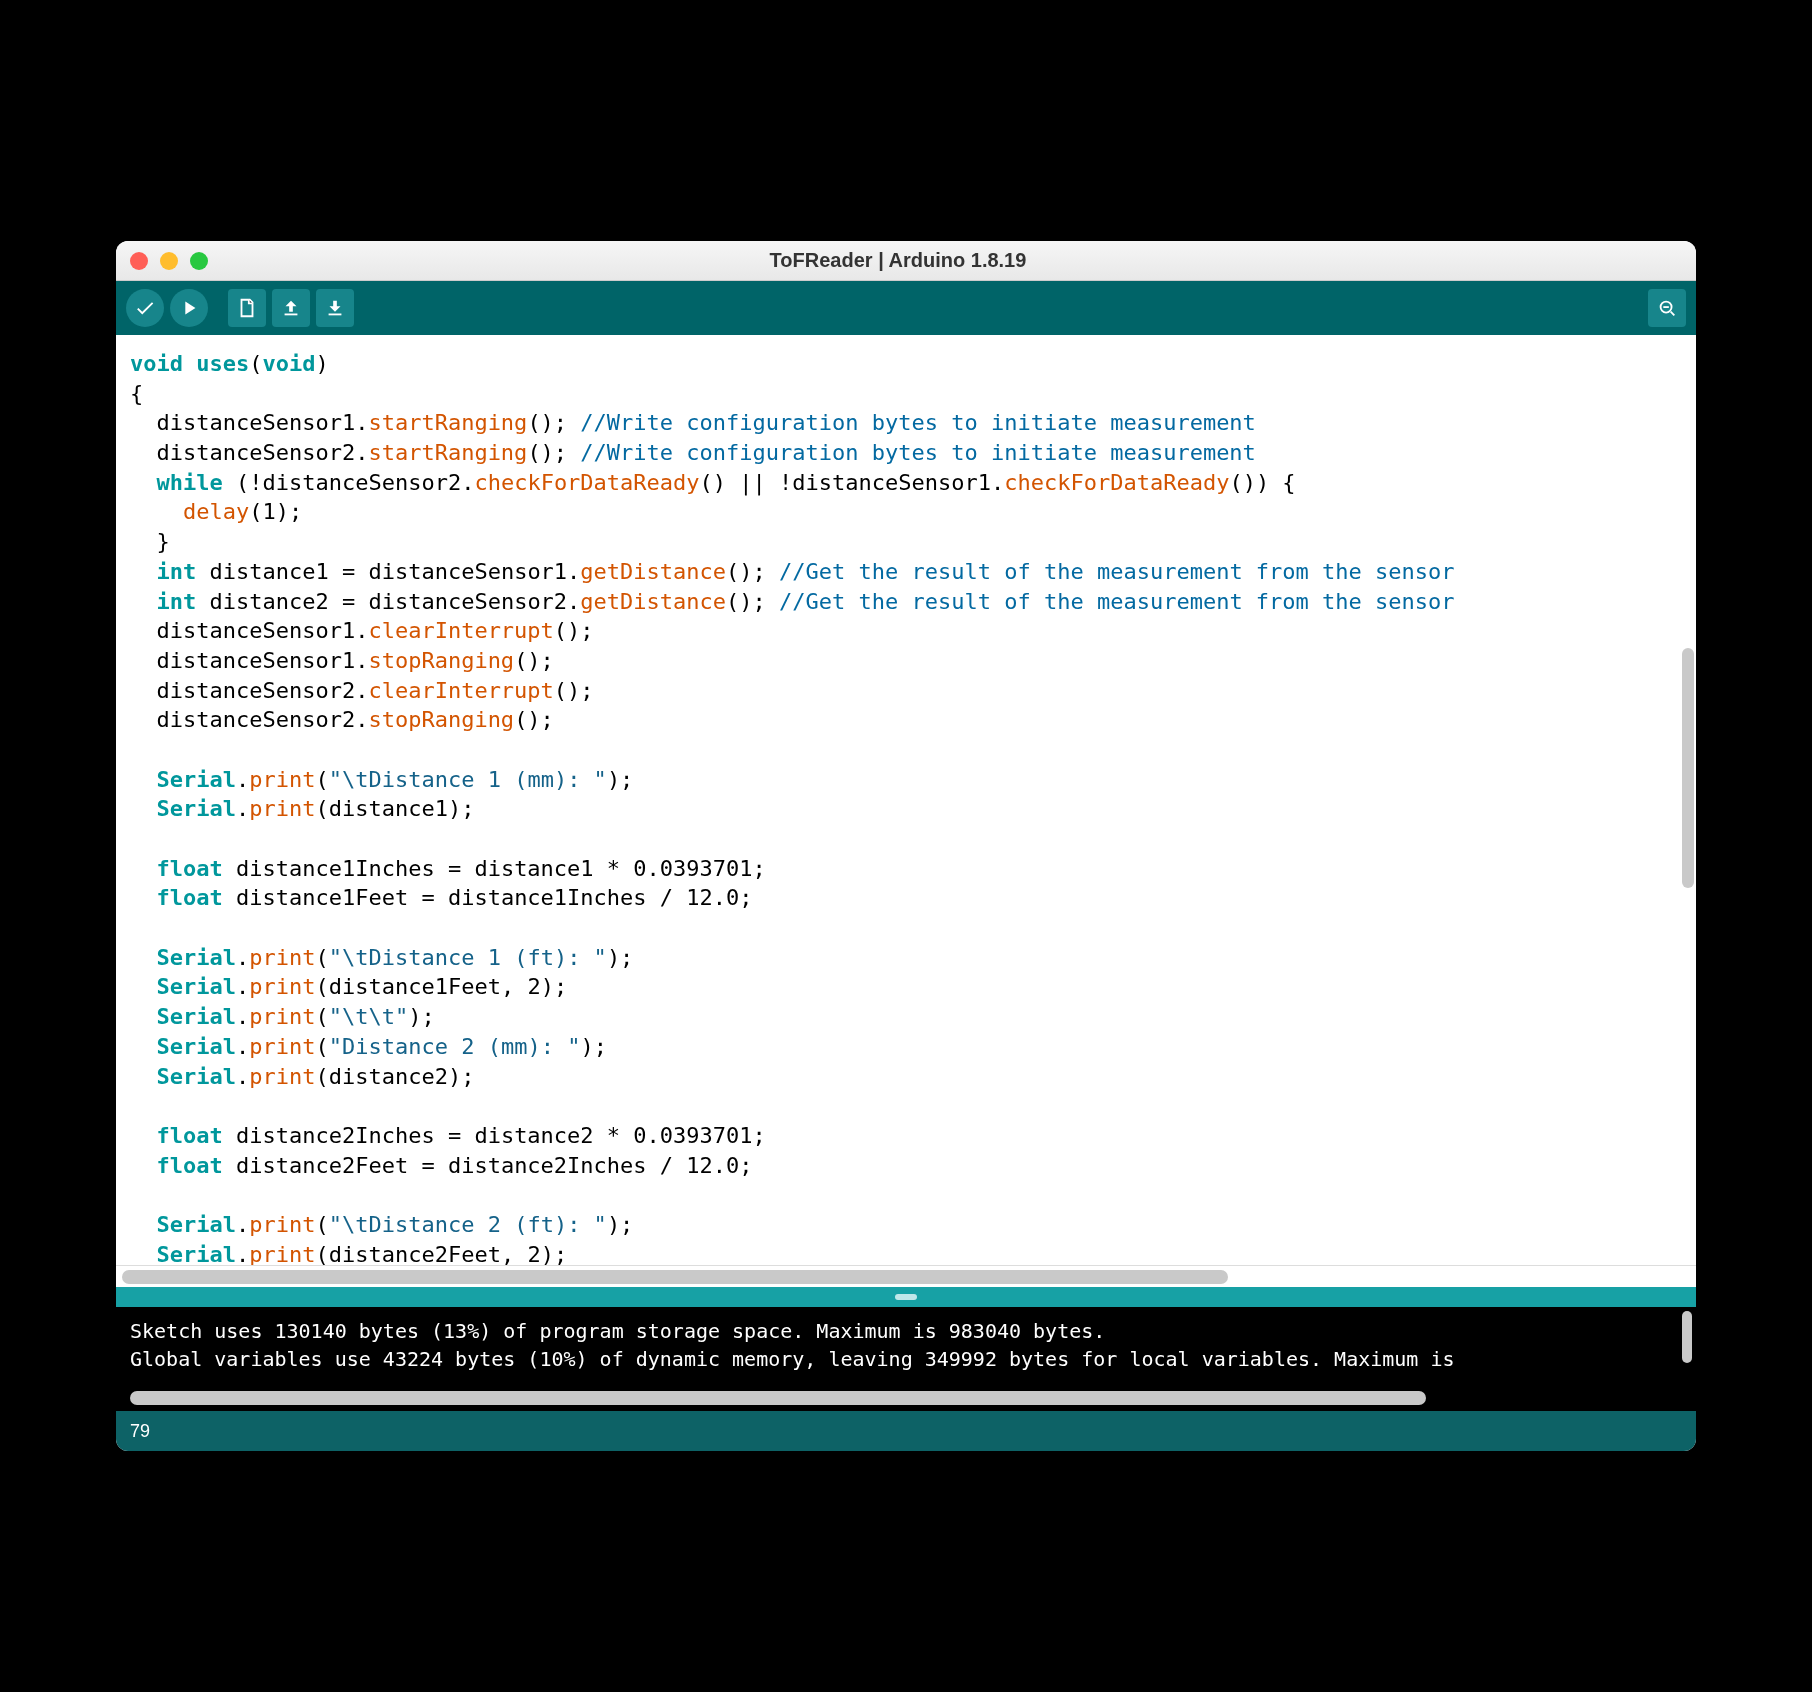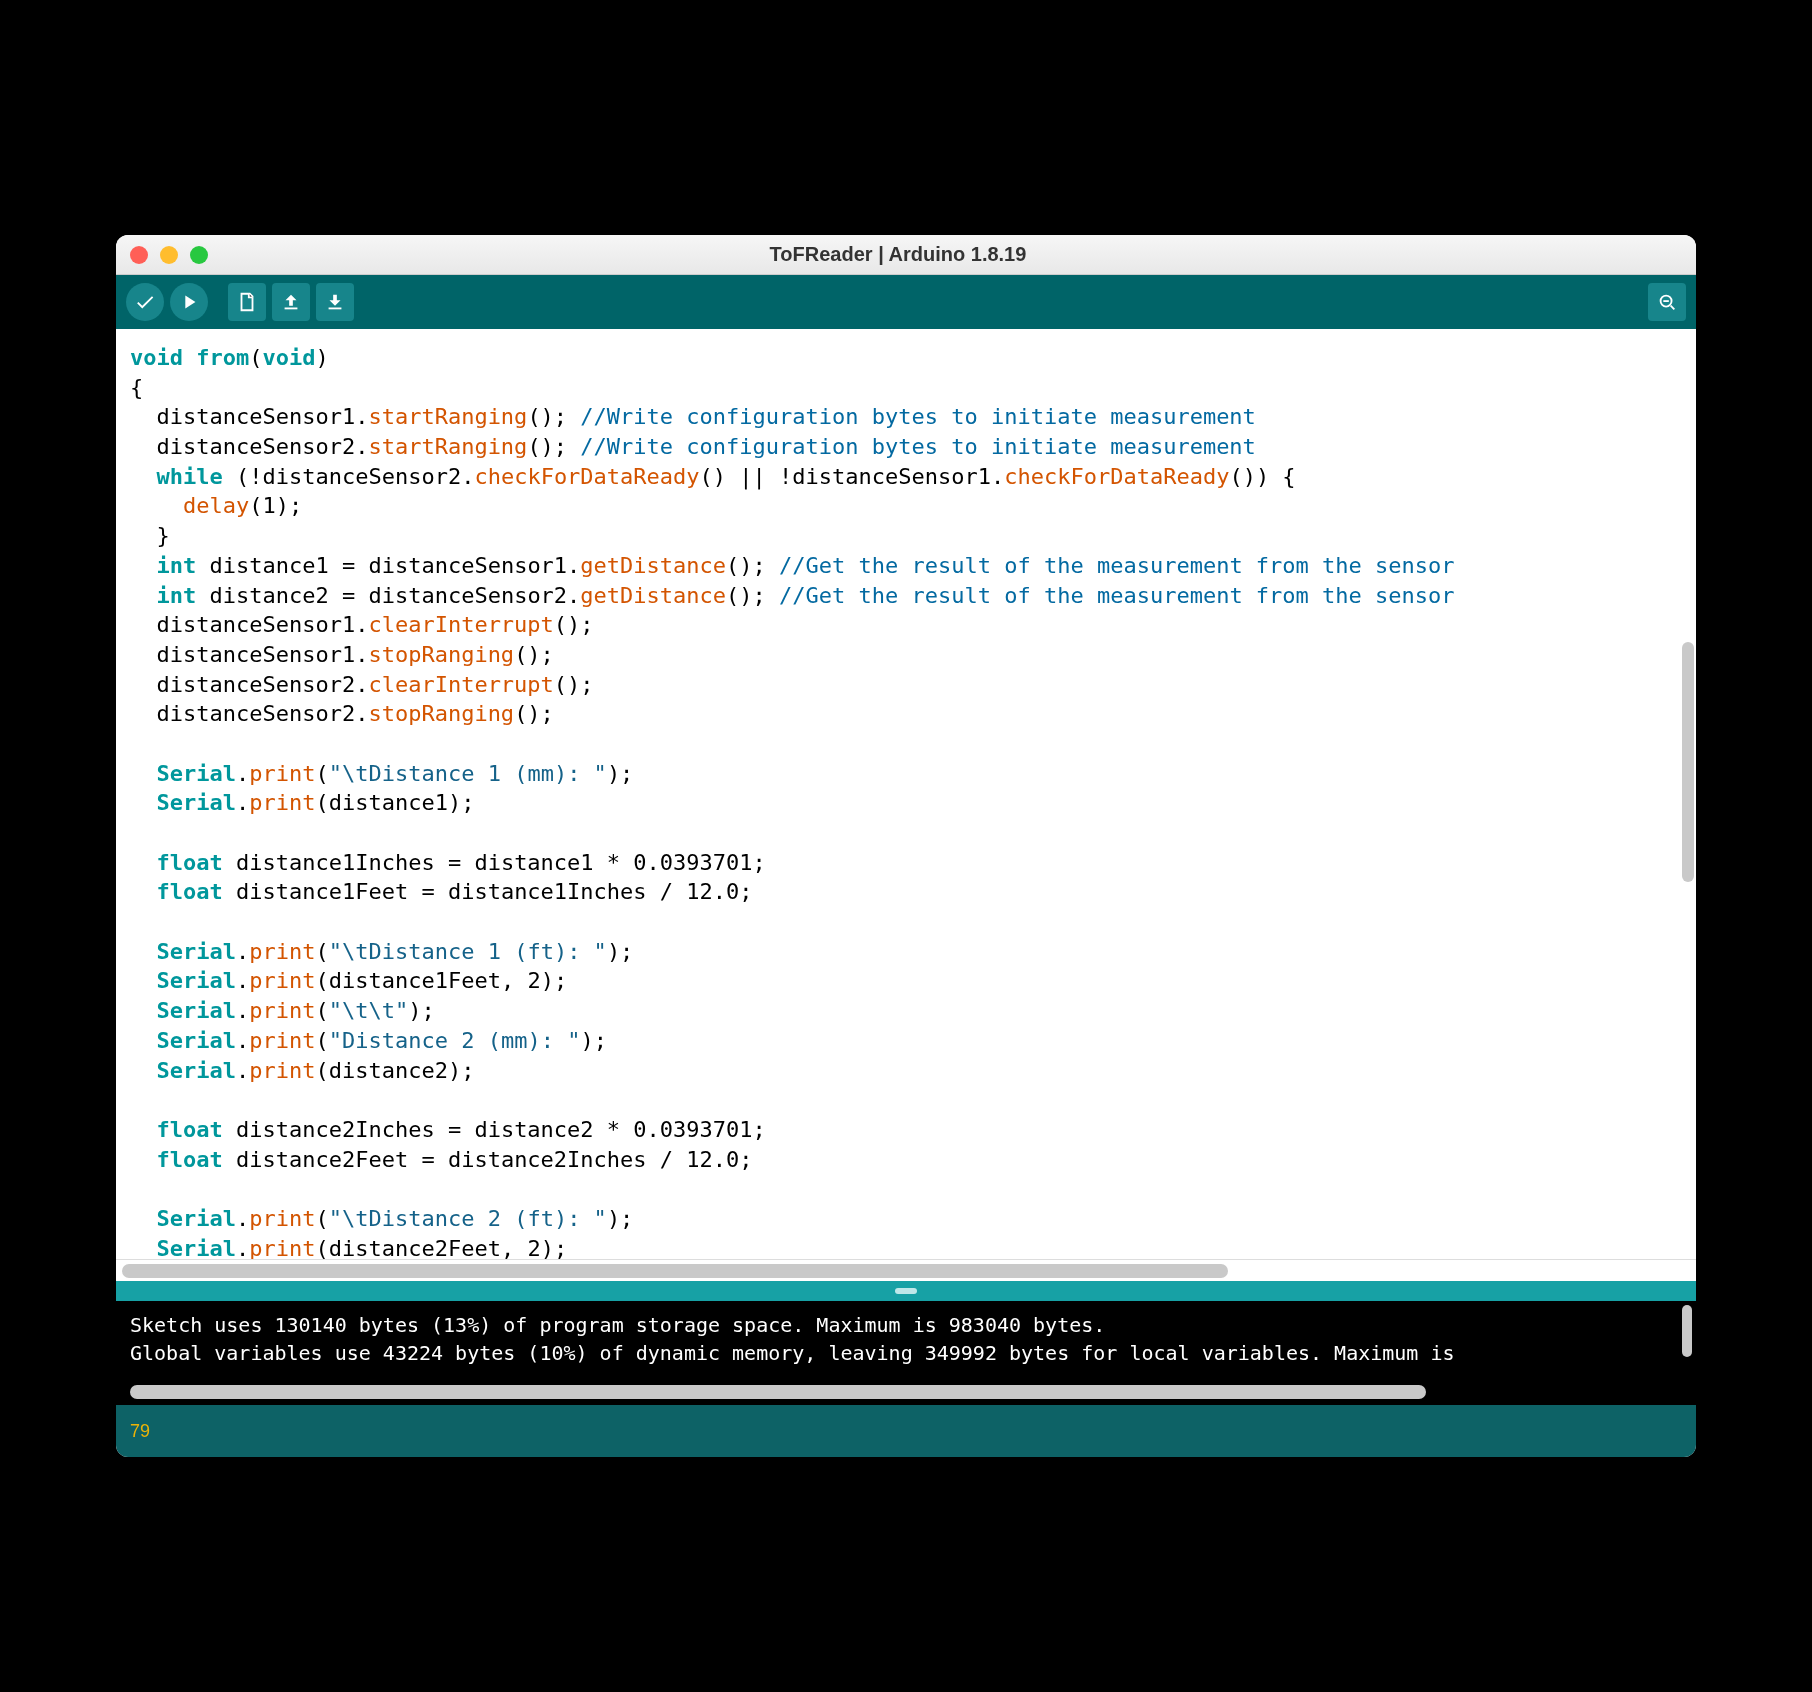--- a/index.html
+++ b/index.html
@@ -95,21 +95,21 @@
       font-family:-apple-system,Arial,sans-serif;font-size:22px;font-weight:600;
     }
     .console{
       background:#000;color:#fff;font-family:Monaco,Menlo,Consolas,monospace;
       font-size:20px;line-height:1.4;padding:10px 14px 4px 14px;height:78px;
       overflow:hidden;white-space:pre;position:relative;
     }
     .console-hscroll{height:26px;background:#000;position:relative}
     .cthumb{position:absolute;left:14px;top:6px;height:14px;width:82%;background:#c9c9c9;border-radius:7px}
     .footer{
-      background:#0d6266;color:#eab308;height:52px;display:flex;align-items:center;
+      background:#0d6266;color:#ffffff;height:40px;display:flex;align-items:center;
       justify-content:space-between;padding:0 14px;font-size:18px;
     }
     .vscroll{position:absolute;right:2px;top:8px;bottom:8px;width:12px}
     .vthumb{position:absolute;right:0;width:12px;background:#c9c9c9;border-radius:6px;top:305px;height:240px}
     .cvscroll{position:absolute;right:4px;top:4px;width:10px;height:52px;background:#c9c9c9;border-radius:5px}
     svg{display:block}
   </style>
 </head>
 <body>
 
@@ -158,21 +158,21 @@
       <svg width="22" height="22" viewBox="0 0 24 24">
           <circle cx="11" cy="11" r="6" fill="none" stroke="#fff" stroke-width="2"></circle>
           <path stroke="#fff" stroke-width="2" d="M16 16l4 4"></path>
           <path stroke="#fff" stroke-width="2" d="M8 11h6"></path>
         </svg>
     </div>
   </div>
 
 
   <div class="editor-wrap">
-    <div class="editor" id="editor"><span class="kw">void</span> <span class="kw">from</span>(<span class="kw">void</span>)
+    <div class="editor" id="editor"><span class="kw">void</span> <span class="kw">uses</span>(<span class="kw">void</span>)
 {
   distanceSensor1.<span class="fn">startRanging</span>(); <span class="cm">//Write configuration bytes to initiate measurement</span>
   distanceSensor2.<span class="fn">startRanging</span>(); <span class="cm">//Write configuration bytes to initiate measurement</span>
   <span class="kw">while</span> (!distanceSensor2.<span class="fn">checkForDataReady</span>() || !distanceSensor1.<span class="fn">checkForDataReady</span>()) {
     <span class="fn">delay</span>(1);
   }
   <span class="kw">int</span> distance1 = distanceSensor1.<span class="fn">getDistance</span>(); <span class="cm">//Get the result of the measurement from the sensor</span>
   <span class="kw">int</span> distance2 = distanceSensor2.<span class="fn">getDistance</span>(); <span class="cm">//Get the result of the measurement from the sensor</span>
   distanceSensor1.<span class="fn">clearInterrupt</span>();
   distanceSensor1.<span class="fn">stopRanging</span>();

